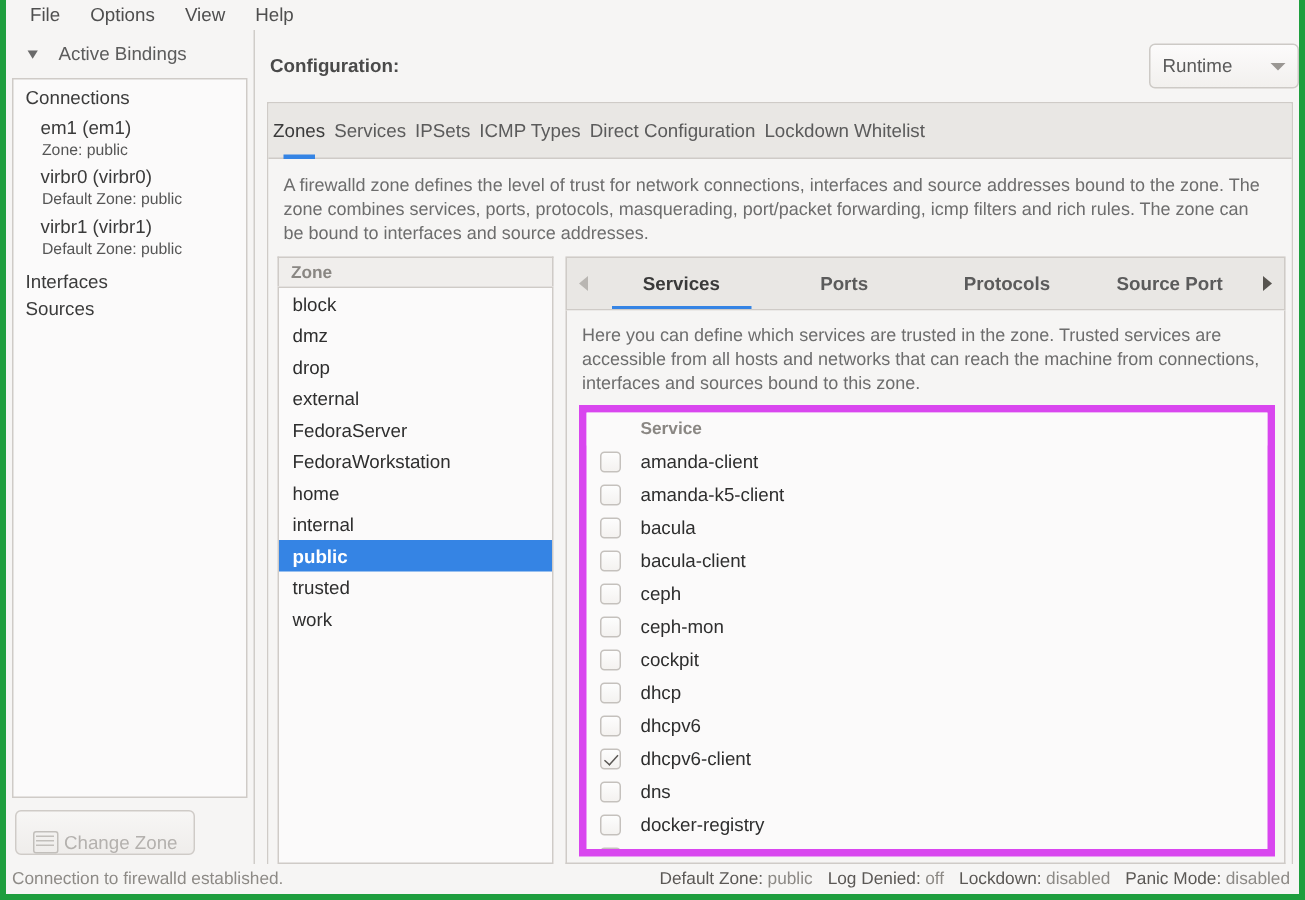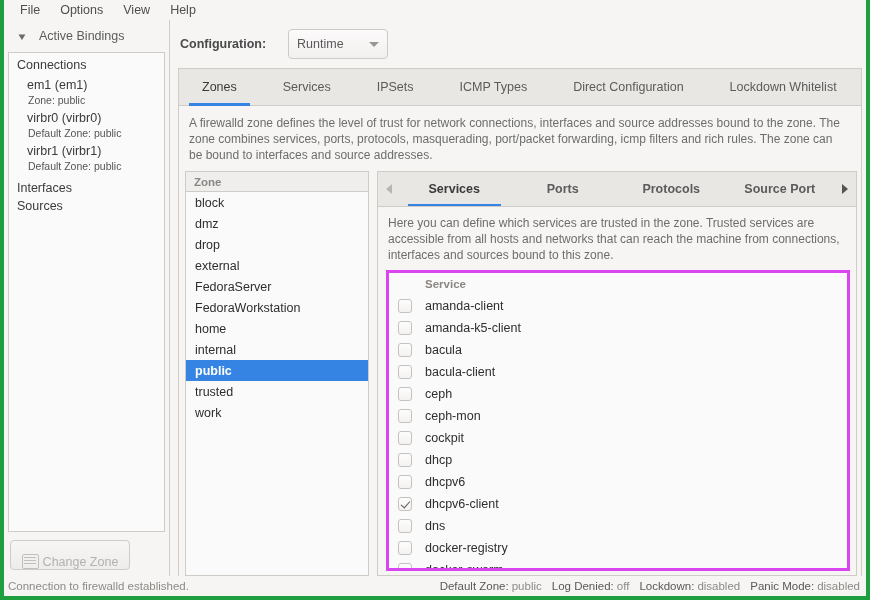--- a/index.html
+++ b/index.html
@@ -155,20 +155,21 @@
     flex-direction: column;
     background: #f6f5f4;
   }
   .configbar {
     height: 48px;
     flex: none;
     display: flex;
     align-items: center;
     padding-left: 10px;
     gap: 22px;
+    justify-content: space-between;
   }
   .configbar .lbl {
     font-weight: bold;
     font-size: 12.5px;
     color: #4a4a4a;
   }
   .combo {
     width: 100px;
     height: 30px;
     border: 1px solid #cdcac6;
@@ -205,21 +206,21 @@
     height: 36px;
     flex: none;
     display: flex;
     align-items: stretch;
     background: #e9e7e4;
     border-bottom: 1px solid #cfcbc7;
   }
   .tab {
     display: flex;
     align-items: center;
-    padding: 0 23px;
+    padding: 0 3px;
     font-size: 12.5px;
     color: #5b5b5b;
     position: relative;
     white-space: nowrap;
   }
   .tab.active { color: #3a3a3a; }
   .tab.active::after {
     content: "";
     position: absolute;
     left: 10px; right: 10px; bottom: -1px;
@@ -372,21 +373,21 @@
     flex: none;
     font-size: 12px;
     line-height: 16px;
     color: #6d6d6d;
     padding: 8px 10px 7px 10px;
   }
   .svc-listwrap {
     flex: 1;
     min-height: 0;
     margin: 0 6px 4px 8px;
-    border: 3px solid #d946ef;
+    border: 5px solid #d946ef;
     background: #fbfafa;
     display: flex;
     flex-direction: column;
     overflow: hidden;
     box-sizing: border-box;
   }
   .svc-head {
     height: 22px;
     flex: none;
     display: flex;

